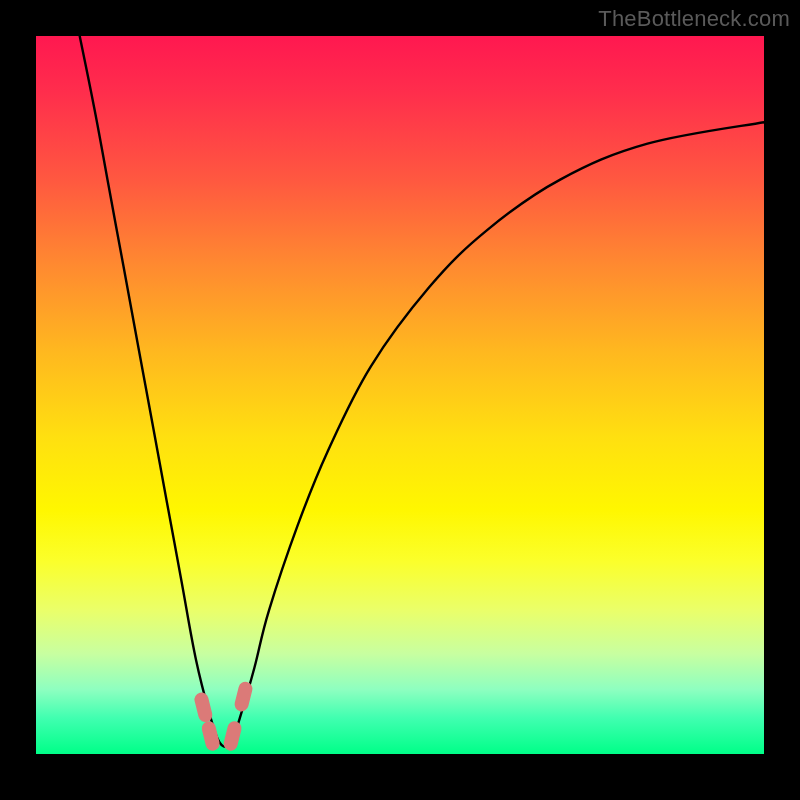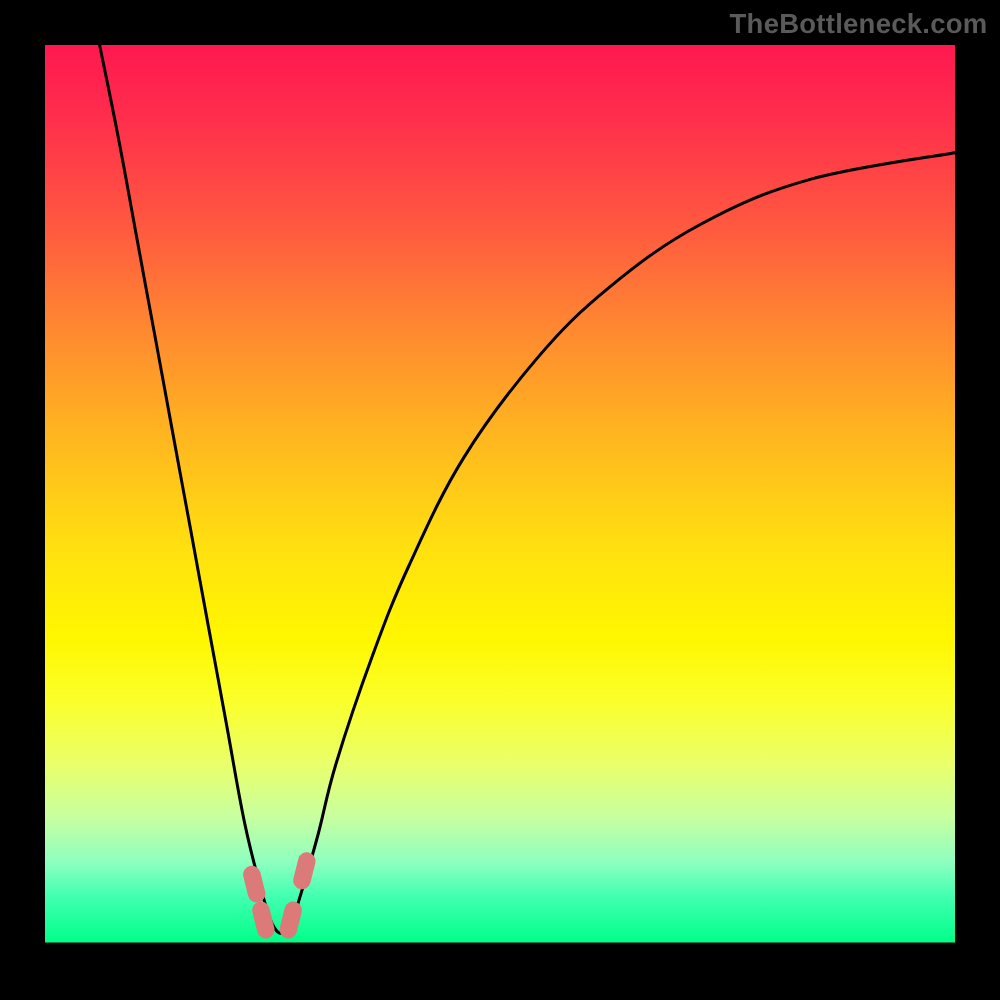--- a/index.html
+++ b/index.html
@@ -38,21 +38,21 @@
       #40ffb0 95%,
       #00ff88 100%
     );
   }
   .watermark {
     position: absolute;
     top: 6px;
     right: 10px;
     color: #5a5a5a;
     font-size: 22px;
-    font-weight: 700;
+    font-weight: 400;
     letter-spacing: 0.2px;
   }
   svg.curve {
     position: absolute;
     left: 0; top: 0;
     width: 728px;
     height: 718px;
     overflow: visible;
   }
 </style>

